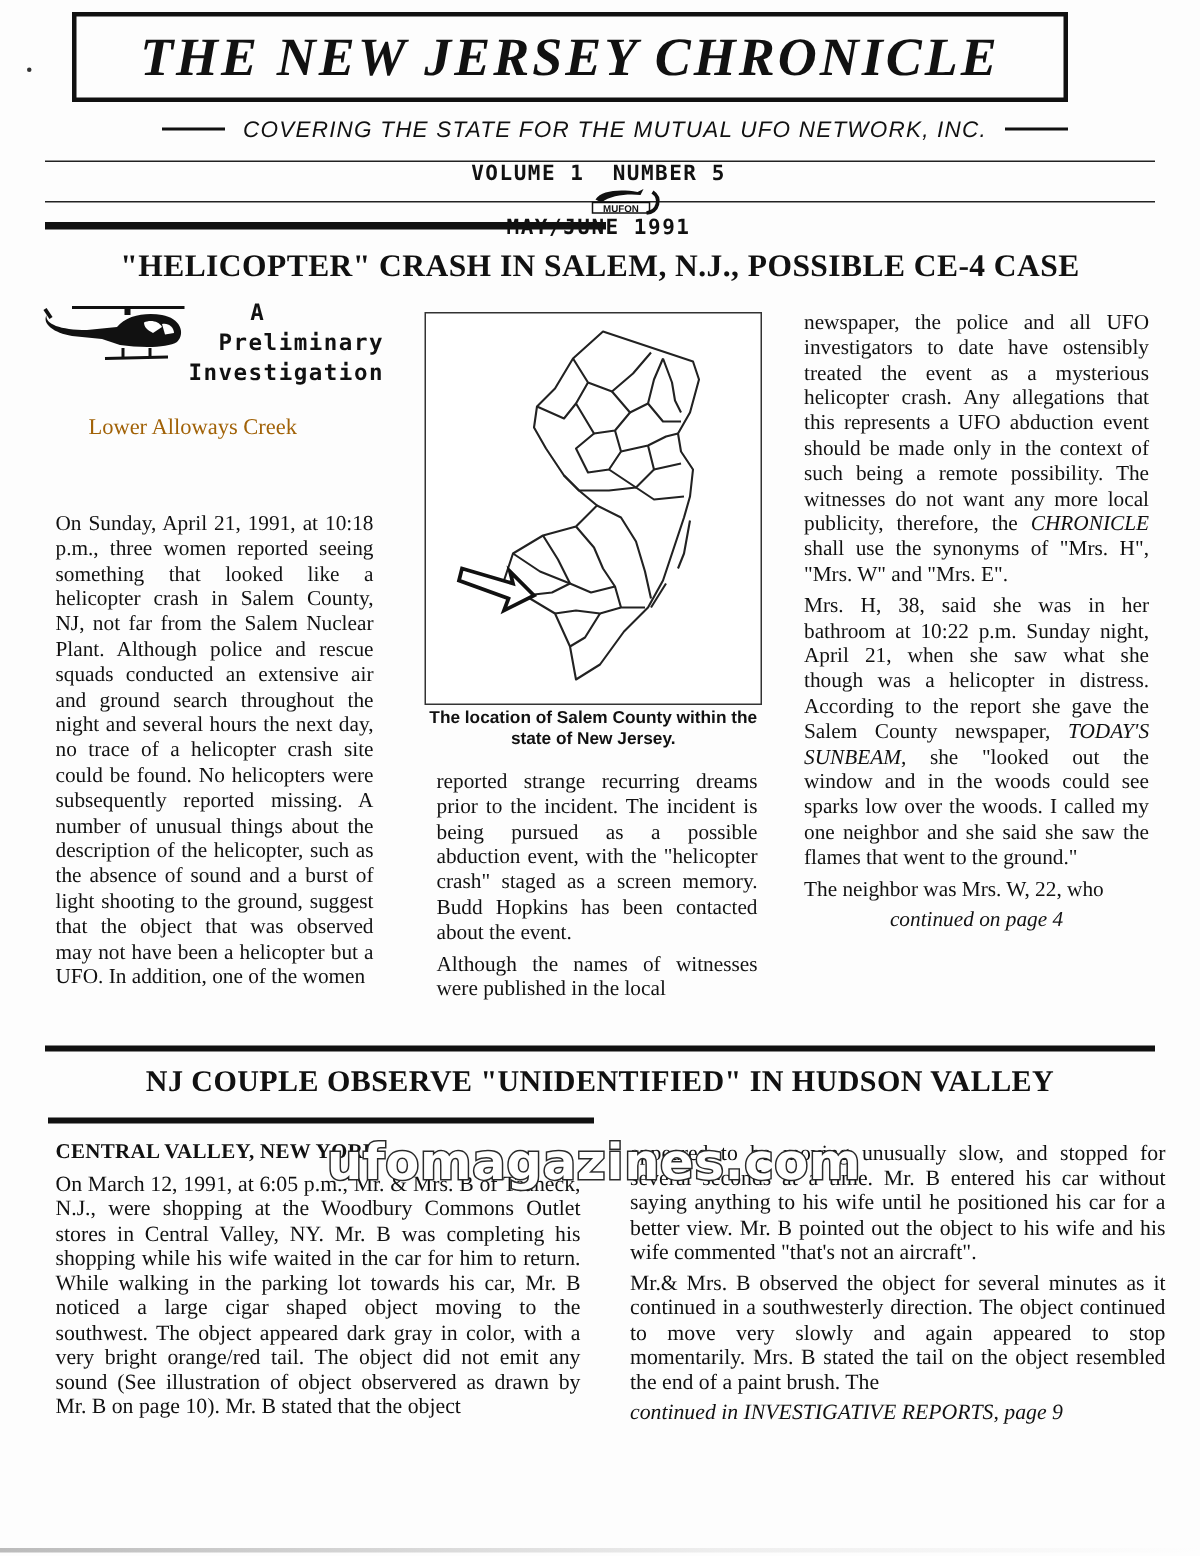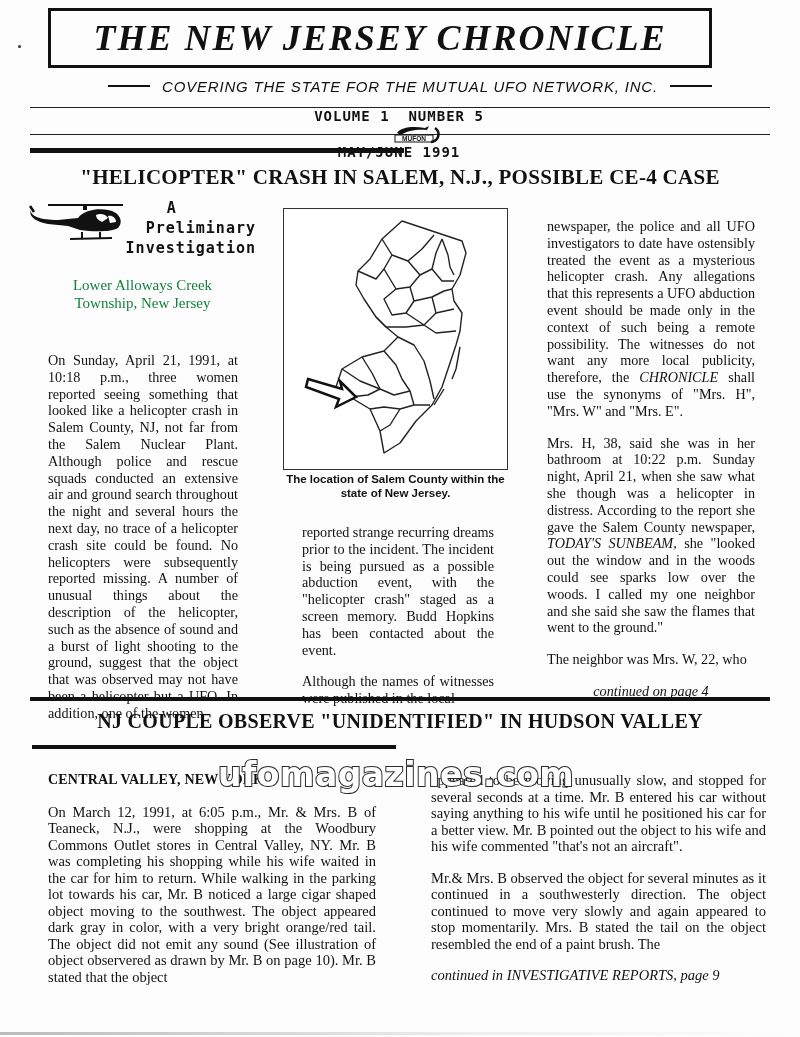--- a/index.html
+++ b/index.html
@@ -51,29 +51,29 @@
     .heli-block { position: absolute; left: 28px; top: 196px; width: 230px; height: 70px; }
     .heli-icon { position: absolute; left: 0; top: 0; }
     .prelim {
       position: absolute; right: 2px; top: 2px; text-align: right;
       font-family: "DejaVu Sans Mono", monospace; font-weight: bold;
       font-size: 15px; line-height: 20px; letter-spacing: 1px; color: #111;
     }
     .prelim .a-line { text-align: center; padding-right: 38px; }
 
     .location {
-      position: absolute; left: 30px; top: 276px; width: 225px; text-align: center;
-      font-size: 15px; line-height: 18px; color: #15803d;
+      position: absolute; left: 16px; top: 276px; width: 225px; text-align: center;
+      font-size: 15px; line-height: 18px; color: #a16207;
     }
 
     .col {
       position: absolute; font-family: "Liberation Serif", serif;
       font-size: 14.2px; line-height: 16.8px; text-align: justify; color: #111;
     }
-    .col p { margin: 15px; }
+    .col p { margin: 4px; }
     .col1 { left: 33px; top: 337px; width: 220px; }
     .col2 { left: 287px; top: 509px; width: 222px; }
     .col3 { left: 532px; top: 203px; width: 238px; }
     .col i { font-style: italic; }
     .continued { text-align: center; font-style: italic; margin-top: 1px; }
 
     .map-box {
       position: absolute; left: 283px; top: 208px; width: 225px; height: 262px;
       border: 1.5px solid #333; background: #fff;
     }
@@ -155,21 +155,20 @@
     </span>
     <div class="prelim">
       <div class="a-line">A</div>
       <div>Preliminary</div>
       <div>Investigation</div>
     </div>
   </div>
 
   <div class="location">
     <div>Lower Alloways Creek</div>
-    <div>Township, New Jersey</div>
   </div>
 
   <div class="col col1">
     <p>On Sunday, April 21, 1991, at 10:18 p.m., three women reported seeing something that looked like a helicopter crash in Salem County, NJ, not far from the Salem Nuclear Plant. Although police and rescue squads conducted an extensive air and ground search throughout the night and several hours the next day, no trace of a helicopter crash site could be found. No helicopters were subsequently reported missing. A number of unusual things about the description of the helicopter, such as the absence of sound and a burst of light shooting to the ground, suggest that the object that was observed may not have been a helicopter but a UFO. In addition, one of the women</p>
   </div>
 
   <figure>
     <div class="map-box">
       <svg width="222" height="259" viewBox="0 0 222 259">
         <g fill="none" stroke="#222" stroke-width="1.4" stroke-linejoin="round">

